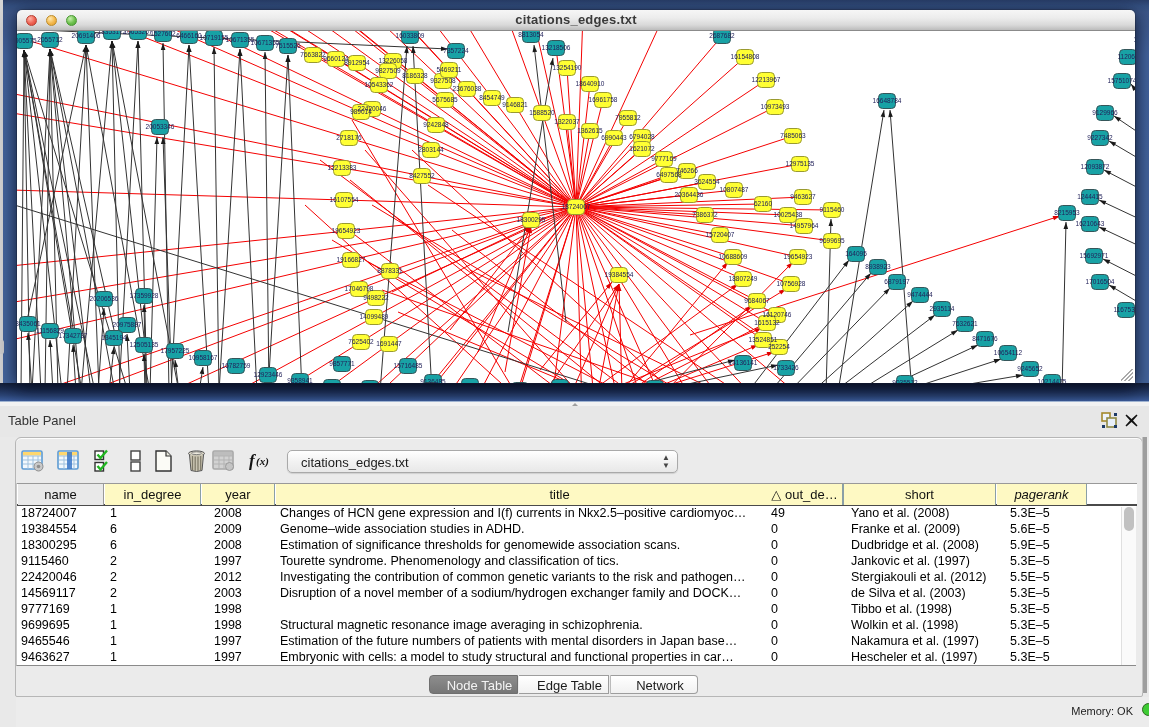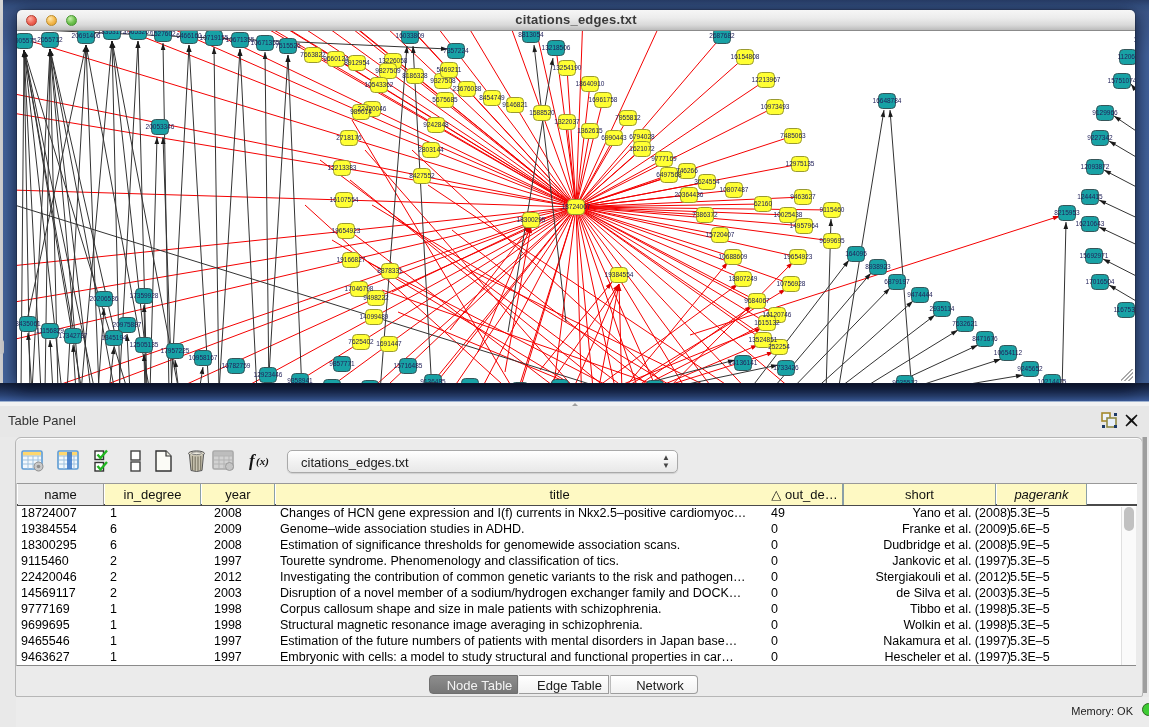--- a/index.html
+++ b/index.html
@@ -53,21 +53,21 @@
    font-size:13px; color:#111; text-align:center; line-height:21px; }
 .th.gray { background:#e9e9e9; border-right:1px solid #9a9a9a; }
 #tbody { position:absolute; left:0; top:23px; width:1120px; height:160px; overflow:hidden; }
 .trow { position:relative; height:16px; }
 .c { position:absolute; top:0; height:16px; font-size:12.5px; color:#000; white-space:nowrap; overflow:hidden; }
 .c1 { left:4px;   width:80px; }
 .c2 { left:93px;  width:100px; }
 .c3 { left:188px; width:80px;margin-left:9px; }
 .c4 { left:263px; width:486px; }
 .c5 { left:754px; width:72px; }
-.c6 { left:834px; width:160px;text-align:right; }
+.c6 { left:834px; width:160px; }
 .c7 { left:993px; width:95px; }
 #vscroll { position:absolute; left:1104px; top:24px; width:15px; height:158px; background:#fafafa;
   border-left:1px solid #e0e0e0; }
 #vscroll .thumb { position:absolute; left:2px; top:0px; width:10px; height:24px; background:#c1c1c1; border-radius:5px; }
 #tabs { position:absolute; left:0; top:667px; width:1149px; height:30px; }
 .seg { position:absolute; top:8px; height:19px; font-size:13px; line-height:19px; text-align:center;
   border:1px solid #9d9d9d; background:linear-gradient(180deg,#ffffff,#f1f1f1); color:#1a1a1a;padding-left:12px; }
 .seg.sel { background:linear-gradient(180deg,#8d8d8d,#767676); color:#f4f4f4; border-color:#6f6f6f; }
 #statusbar { position:absolute; left:16px; top:697px; width:1149px; height:30px; background:#ececec; }
 #statusbar .m { position:absolute; right:32px; top:8px; font-size:11px; color:#1c1c1c; }
@@ -873,21 +873,20 @@
         <div class="c c3">2003</div>
 <div class="c c4">Disruption of a novel member of a sodium/hydrogen exchanger family and DOCK…</div>
         <div class="c c5">0</div>
         <div class="c c6">de Silva et al. (2003)</div>
 <div class="c c7">5.3E–5</div>
       </div>
 <div class="trow">
 <div class="c c1">9777169</div>
         <div class="c c2">1</div>
         <div class="c c3">1998</div>
-<div class="c c4">Corpus callosum shape and size in male patients with schizophrenia.</div>
         <div class="c c5">0</div>
         <div class="c c6">Tibbo et al. (1998)</div>
 <div class="c c7">5.3E–5</div>
       </div>
 <div class="trow">
 <div class="c c1">9699695</div>
         <div class="c c2">1</div>
         <div class="c c3">1998</div>
 <div class="c c4">Structural magnetic resonance image averaging in schizophrenia.</div>
         <div class="c c5">0</div>

